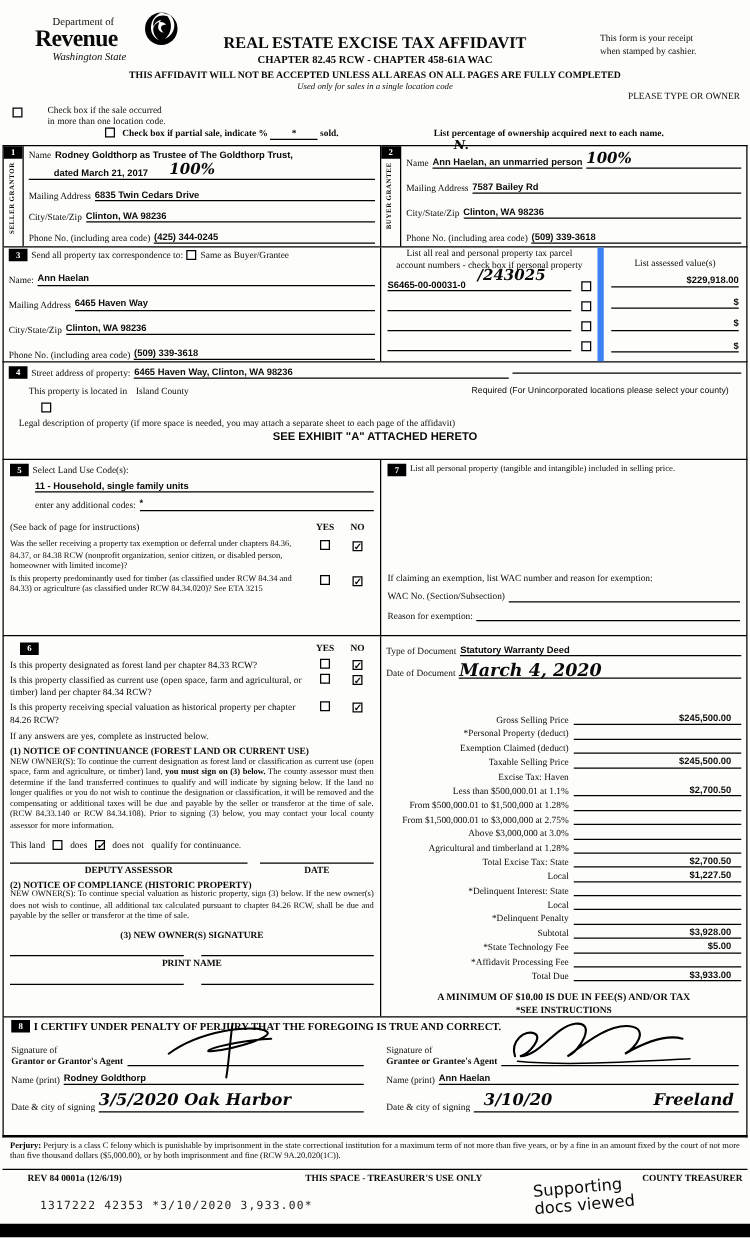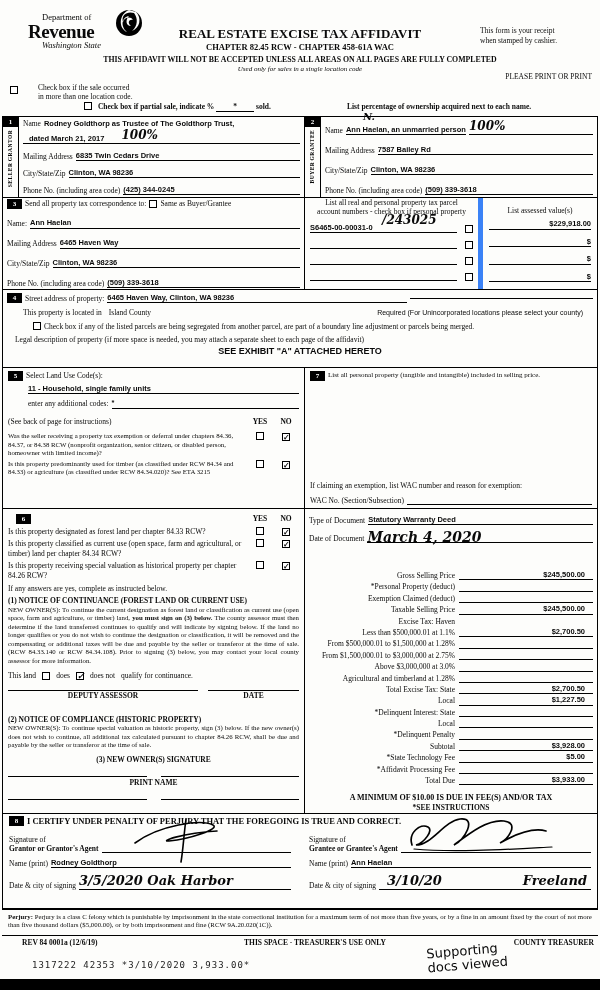--- a/index.html
+++ b/index.html
@@ -56,21 +56,21 @@
   <div class="ctr" style="padding-top:14px;">
     <div class="b" style="font-size:13px;">REAL ESTATE EXCISE TAX AFFIDAVIT</div>
     <div class="b" style="font-size:8.5px;">CHAPTER 82.45 RCW - CHAPTER 458-61A WAC</div>
   </div>
   <div style="position:absolute; right:8px; top:26px; width:110px; font-size:7.5px; line-height:1.3;">
     <span>This form is your receipt</span><br>
     <span>when stamped by cashier.</span>
   </div>
   <div class="ctr b" style="font-size:7.8px; margin-top:2px;">THIS AFFIDAVIT WILL NOT BE ACCEPTED UNLESS ALL AREAS ON ALL PAGES ARE FULLY COMPLETED</div>
   <div class="ctr" style="font-size:7px;font-style:italic;">Used only for sales in a single location code</div>
-  <div class="rt" style="font-size:7.5px; padding-right:6px; margin-top:-1px;">PLEASE PRINT OR PRINT</div>
+  <div class="rt" style="font-size:7.5px; padding-right:6px; margin-top:-1px;">PLEASE TYPE OR OWNER</div>
 </div>
 
 <div class="band" style="height:30px; position:relative;">
   <span class="cb" style="position:absolute; left:8px; top:0;"></span>
   <div style="position:absolute; left:36px; top:-3px; line-height:1.2;">
     <span>Check box if the sale occurred</span><br>
     <span>in more than one location code.</span>
   </div>
   <div style="position:absolute; left:82px; top:16px;">
     <span class="cb"></span>
@@ -91,21 +91,21 @@
           <span>GRANTOR</span>
         </span>
     </div>
     <div class="fields">
       <div>
         <div class="frow">
             <span class="lbl">Name</span>
           <span class="val">Rodney Goldthorp as Trustee of The Goldthorp Trust,</span>
           </div>
         <div class="frow ul">
-            <span class="val" style="margin-left:6px;text-align:center;">dated March 21, 2017</span>
+            <span class="val" style="margin-left:20px;text-align:center;">dated March 21, 2017</span>
           <span class="hw" style="margin-left:14px;">100%</span>
           </div>
       </div>
       <div class="frow">
           <span class="lbl">Mailing Address</span>
         <span class="val ul grow">6835 Twin Cedars Drive</span>
         </div>
       <div class="frow">
           <span class="lbl">City/State/Zip</span>
         <span class="val ul grow">Clinton, WA  98236</span>
@@ -219,21 +219,20 @@
     <span class="val ul" style="width:300px;">6465 Haven Way, Clinton, WA 98236</span>
     <span class="ul grow"></span>
   </div>
   <div class="frow" style="margin-top:5px;">
     <span style="margin-left:16px;">This property is located in</span>
     <span style="margin-left:4px;">Island County</span>
     <span class="sans grow" style="text-align:right; font-size:7px; padding-right:10px;">Required (For Unincorporated locations please select your county)</span>
   </div>
   <div class="frow" style="margin-top:4px; align-items:center;">
     <span class="cb" style="margin-left:26px;"></span>
-    <span>Check box if any of the listed parcels are being segregated from another parcel, are part of a boundary line adjustment or parcels being merged.</span>
   </div>
   <div style="margin-top:4px; margin-left:8px;">Legal description of property (if more space is needed, you may attach a separate sheet to each page of the affidavit)</div>
   <div class="ctr val" style="font-size:9px; margin-top:1px;">SEE EXHIBIT "A" ATTACHED HERETO</div>
 </div>
 
 <div class="band" style="height:140px; display:flex; border-left:1px solid #000; border-right:1px solid #000;">
   <div style="width:302px; border-right:1px solid #000; padding:3px 5px;">
     <div class="frow" style="align-items:center;">
       <span class="badge">5</span>
       <span>Select Land Use Code(s):</span>
@@ -263,20 +262,24 @@
   </div>
   <div style="flex:1; padding:3px 5px; display:flex; flex-direction:column;">
     <div class="frow" style="align-items:flex-start;">
       <span class="badge">7</span>
       <span style="font-size:7px;">List all personal property (tangible and intangible) included in selling price.</span>
     </div>
     <div style="margin-top:auto;">
       <div>If claiming an exemption, list WAC number and reason for exemption:</div>
       <div class="frow" style="margin-top:5px;">
         <span class="lbl">WAC No. (Section/Subsection)</span>
+        <span class="ul grow"></span>
+      </div>
+      <div class="frow" style="margin-top:6px; margin-bottom:8px;">
+        <span class="lbl">Reason for exemption:</span>
         <span class="ul grow"></span>
       </div>
     </div>
   </div>
 </div>
 
 <div class="band" style="height:306px; display:flex; border:1px solid #000;">
   <div style="width:302px; border-right:1px solid #000; padding:2px 5px;">
     <div class="qrow" style="align-items:center;">
       <span class="badge" style="margin-left:8px;">6</span>
@@ -313,21 +316,21 @@
       <span>qualify for continuance.</span>
     </div>
     <div class="frow" style="margin-top:10px; gap:10px;">
       <span class="ul" style="width:190px;"></span>
       <span class="ul grow"></span>
     </div>
     <div class="frow" style="gap:10px;">
       <span class="b ctr" style="width:190px;">DEPUTY ASSESSOR</span>
       <span class="b ctr grow">DATE</span>
     </div>
-    <div class="b" style="margin-top:14px;">(2) NOTICE OF COMPLIANCE (HISTORIC PROPERTY)</div>
+    <div class="b" style="margin-top:2px;">(2) NOTICE OF COMPLIANCE (HISTORIC PROPERTY)</div>
     <div class="smallnote" style="text-align:justify;">NEW OWNER(S):  To continue special valuation as historic property, sign (3) below.  If the new owner(s) does not wish to continue, all additional tax calculated pursuant to chapter 84.26 RCW, shall be due and payable by the seller or transferor at the time of sale.</div>
     <div class="b ctr" style="margin-top:5px;">(3) NEW OWNER(S) SIGNATURE</div>
     <div class="frow" style="margin-top:12px; gap:14px;">
       <span class="ul grow"></span>
       <span class="ul grow"></span>
     </div>
     <div class="b ctr" style="margin-top:1px;">PRINT NAME</div>
     <div class="frow" style="margin-top:12px; gap:14px;">
       <span class="ul grow"></span>
       <span class="ul grow"></span>

